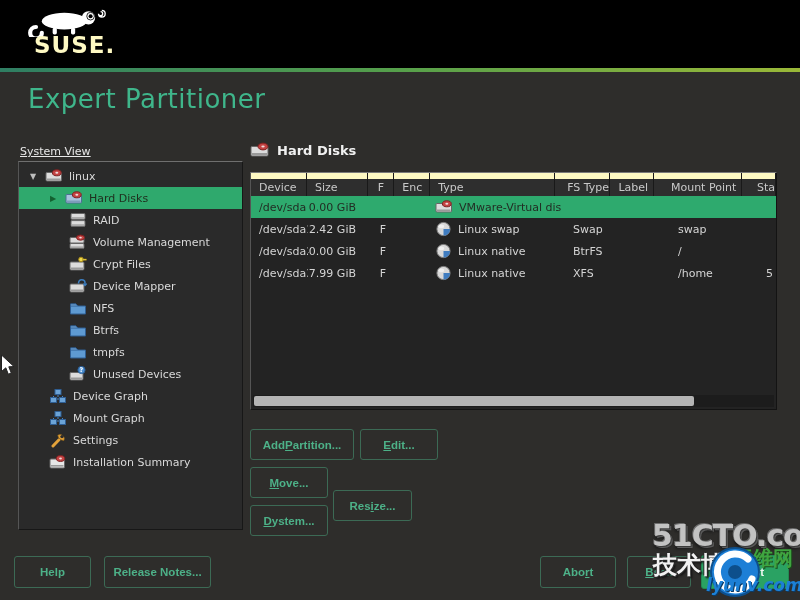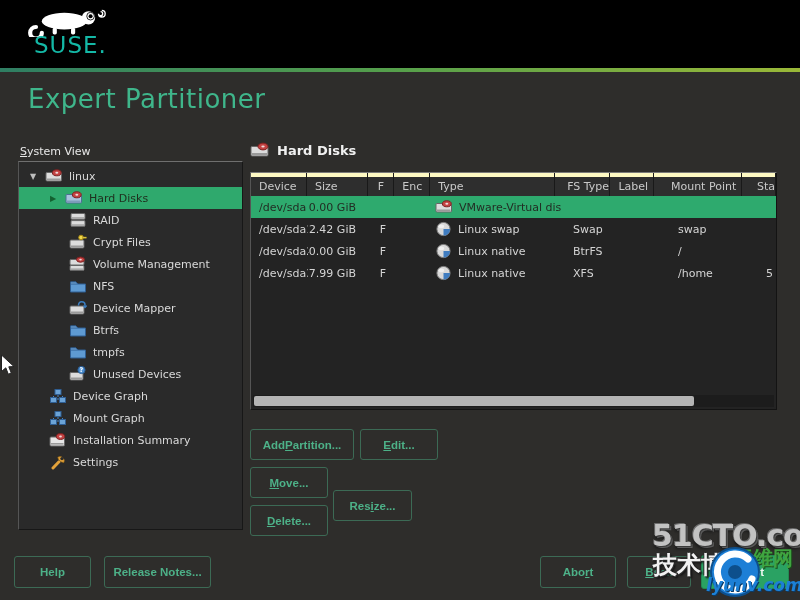--- a/index.html
+++ b/index.html
@@ -3,28 +3,28 @@
 <meta charset="utf-8">
 <style>
   html,body{margin:0;padding:0;width:800px;height:600px;overflow:hidden;
     background:#2e2d2b;font-family:"DejaVu Sans","Liberation Sans",sans-serif;}
   .screen{position:absolute;top:0;left:0;width:800px;height:600px;}
 
   
   .topbar{position:absolute;top:0;left:0;width:800px;height:68px;background:#000;}
   .brand{position:absolute;left:14px;top:5px;width:120px;height:60px;}
   .brand svg{position:absolute;left:8px;top:2px;}
-  .brandtext{position:absolute;left:20px;top:27px;color:#14b8a6;font-size:23px;font-weight:normal;letter-spacing:1px;}
+  .brandtext{position:absolute;left:20px;top:27px;color:#fef9c3;font-size:23px;font-weight:bold;letter-spacing:1px;}
   .greenline{position:absolute;top:68px;left:0;width:800px;height:4px;
     background:linear-gradient(90deg,#2f7e63,#56a04b,#9ab838);}
 
   .title{position:absolute;left:28px;top:84px;margin:0;font-size:26px;font-weight:normal;
     color:#3fb68b;letter-spacing:0.5px;}
 
-  .syslabel{position:absolute;left:20px;top:145px;font-size:11px;color:#e8e8e8;}
+  .syslabel{position:absolute;left:20px;top:145px;font-size:11px;color:#e8e8e8;text-decoration:underline;}
 
   
   .tree{position:absolute;left:18px;top:161px;width:225px;height:369px;background:#2a2a2a;
     border-top:1px solid #6f6f6f;border-left:1px solid #555;border-right:1px solid #171717;border-bottom:1px solid #171717;
     padding-top:3px;box-sizing:border-box;}
   .trow{display:flex;align-items:center;height:22px;gap:6px;color:#d9d9d9;font-size:11px;cursor:default;}
   .trow.sel{background:#2fa96d;color:#20301f;}
   .pl8{padding-left:8px}.pl28{padding-left:28px}.pl30{padding-left:30px}.pl50{padding-left:50px}
   .exp{width:12px;font-size:8px;color:#bdbdbd;text-align:center;flex:0 0 auto;}
   .exp.green{color:#13602f;}
@@ -33,21 +33,21 @@
   
   .heading{position:absolute;left:250px;top:141px;display:flex;align-items:center;gap:7px;
     color:#f0f0f0;font-size:13px;font-weight:bold;}
 
   
   .table{position:absolute;left:250px;top:172px;width:527px;height:238px;background:#232323;
     border-top:1px solid #7a7a7a;border-left:1px solid #555;border-right:1px solid #131313;border-bottom:1px solid #131313;
     box-sizing:border-box;overflow:hidden;}
   .thead{display:flex;height:23px;background:#191919;}
   .th{display:flex;align-items:center;background:#2e2e2e;color:#c9c9c9;font-size:11px;
-    padding-left:8px;margin-right:1px;box-sizing:border-box;border-top:4px solid #fef9c3;}
+    padding-left:8px;margin-right:1px;box-sizing:border-box;border-top:6px solid #fef9c3;}
   .drow{display:flex;height:22px;align-items:center;color:#d4d4d4;font-size:11px;}
   .drow.sel{background:#2eaa6e;color:#222d24;}
   .td{display:flex;align-items:center;box-sizing:border-box;padding-left:8px;overflow:hidden;white-space:nowrap;}
   .c-device{width:57px}.c-size{width:62px;justify-content:flex-end;padding-right:14px;padding-left:0}
   .c-f{width:26px;justify-content:center;padding-left:0}.c-enc{width:36px}
   .c-type{width:129px;gap:6px;padding-left:3px}.c-fstype{width:56px;padding-left:12px}
   .c-label{width:44px}.c-mount{width:90px;padding-left:17px}.c-sta{flex:1;padding-left:15px}
   .tfiller{height:113px;}
   .hscroll{position:absolute;left:2px;bottom:2px;width:521px;height:12px;background:#1c1c1c;}
   .hthumb{position:absolute;left:1px;top:1px;width:440px;height:10px;background:#b4b4b4;border-radius:2px;}
@@ -141,67 +141,67 @@
             <rect x="3" y="5.3" width="12" height="1.3" fill="#999"></rect>
             <rect x="2" y="8.6" width="14" height="5.8" rx="1" fill="#dcdcdc" stroke="#666"></rect>
             <rect x="3" y="12.4" width="12" height="1.3" fill="#999"></rect>
           </svg>
         </span>
       <span class="tlabel">RAID</span>
     </div>
     <div class="trow pl50">
       <span class="ic">
           <svg width="18" height="16">
-            <rect x="1" y="6" width="14" height="8" rx="1" fill="#dcdcdc" stroke="#666"></rect>
-            <rect x="2" y="11.5" width="12" height="1.6" fill="#9a9a9a"></rect>
-            <circle cx="12" cy="3.5" r="2.3" fill="#f0d94e" stroke="#a98a16"></circle>
-            <rect x="13.8" y="3" width="3.6" height="1.2" fill="#f0d94e" stroke="#a98a16" stroke-width="0.5"></rect>
-          </svg>
-        </span>
-      <span class="tlabel">Crypt Files</span>
-    </div>
-    <div class="trow pl50">
-      <span class="ic">
-          <svg width="18" height="16">
             <rect x="1" y="3.5" width="14" height="5.5" rx="1" fill="#dcdcdc" stroke="#666"></rect>
             <rect x="1" y="9.5" width="14" height="5" rx="1" fill="#dcdcdc" stroke="#666"></rect>
             <rect x="2" y="12.5" width="12" height="1.3" fill="#999"></rect>
             <ellipse cx="11.5" cy="3.6" rx="4" ry="2.6" fill="#c44343" stroke="#7d2020"></ellipse>
             <ellipse cx="11.5" cy="3.6" rx="1.3" ry="0.9" fill="#eedada"></ellipse>
           </svg>
         </span>
       <span class="tlabel">Volume Management</span>
     </div>
     <div class="trow pl50">
       <span class="ic">
           <svg width="18" height="16">
-            <path d="M1.5 4 h5.5 l1.8 2 H16.5 v8 H1.5 Z" fill="#5e9ad2" stroke="#2f5e93"></path>
-            <path d="M1.5 4 h5.5 l1.8 2 H1.5 Z" fill="#7fb2e0" stroke="#2f5e93"></path>
-          </svg>
-        </span>
-      <span class="tlabel">NFS</span>
+            <rect x="1" y="6" width="14" height="8" rx="1" fill="#dcdcdc" stroke="#666"></rect>
+            <rect x="2" y="11.5" width="12" height="1.6" fill="#9a9a9a"></rect>
+            <circle cx="12" cy="3.5" r="2.3" fill="#f0d94e" stroke="#a98a16"></circle>
+            <rect x="13.8" y="3" width="3.6" height="1.2" fill="#f0d94e" stroke="#a98a16" stroke-width="0.5"></rect>
+          </svg>
+        </span>
+      <span class="tlabel">Crypt Files</span>
     </div>
     <div class="trow pl50">
       <span class="ic">
           <svg width="18" height="16">
             <rect x="1" y="6" width="14" height="8" rx="1" fill="#dcdcdc" stroke="#666"></rect>
             <rect x="2" y="11.5" width="12" height="1.6" fill="#9a9a9a"></rect>
             <path d="M9.5 5.5 q0-3.8 3.2-3.8 q3.3 0 3.3 3 v2.2" fill="none" stroke="#3d7fc1" stroke-width="1.5"></path>
             <path d="M14.3 5.6 l1.7 1.9 l1.7-1.9" fill="none" stroke="#3d7fc1" stroke-width="1.3"></path>
           </svg>
         </span>
       <span class="tlabel">Device Mapper</span>
     </div>
     <div class="trow pl50">
       <span class="ic">
           <svg width="18" height="16">
             <path d="M1.5 4 h5.5 l1.8 2 H16.5 v8 H1.5 Z" fill="#5e9ad2" stroke="#2f5e93"></path>
             <path d="M1.5 4 h5.5 l1.8 2 H1.5 Z" fill="#7fb2e0" stroke="#2f5e93"></path>
           </svg>
         </span>
+      <span class="tlabel">NFS</span>
+    </div>
+    <div class="trow pl50">
+      <span class="ic">
+          <svg width="18" height="16">
+            <path d="M1.5 4 h5.5 l1.8 2 H16.5 v8 H1.5 Z" fill="#5e9ad2" stroke="#2f5e93"></path>
+            <path d="M1.5 4 h5.5 l1.8 2 H1.5 Z" fill="#7fb2e0" stroke="#2f5e93"></path>
+          </svg>
+        </span>
       <span class="tlabel">Btrfs</span>
     </div>
     <div class="trow pl50">
       <span class="ic">
           <svg width="18" height="16">
             <path d="M1.5 4 h5.5 l1.8 2 H16.5 v8 H1.5 Z" fill="#5e9ad2" stroke="#2f5e93"></path>
             <path d="M1.5 4 h5.5 l1.8 2 H1.5 Z" fill="#7fb2e0" stroke="#2f5e93"></path>
           </svg>
         </span>
       <span class="tlabel">tmpfs</span>
@@ -235,37 +235,37 @@
             <rect x="6" y="1.5" width="6" height="5" fill="#6ba3d6" stroke="#2f5e93"></rect>
             <rect x="1.5" y="9.5" width="6" height="5" fill="#6ba3d6" stroke="#2f5e93"></rect>
             <rect x="10.5" y="9.5" width="6" height="5" fill="#6ba3d6" stroke="#2f5e93"></rect>
           </svg>
         </span>
       <span class="tlabel">Mount Graph</span>
     </div>
     <div class="trow pl30">
       <span class="ic">
           <svg width="18" height="16">
+            <path d="M4 14 l6-6.2" stroke="#e3a23a" stroke-width="3" stroke-linecap="round"></path>
+            <path d="M8.8 3.2 a4.2 4.2 0 0 1 6 5.4 l-2.8-0.8 l-2.4-2.2 z" fill="#e3a23a" stroke="#9a6a14" stroke-width="0.6"></path>
+            <circle cx="13" cy="4.6" r="1.7" fill="#2a2a2a"></circle>
+          </svg>
+        </span>
+      <span class="tlabel">Settings</span>
+    </div>
+    <div class="trow pl30">
+      <span class="ic">
+          <svg width="18" height="16">
             <rect x="1" y="5" width="14.5" height="9" rx="1" fill="#e6e6e6" stroke="#666"></rect>
             <rect x="2" y="11" width="12.5" height="1.6" fill="#9a9a9a"></rect>
             <ellipse cx="11.5" cy="4.5" rx="4.2" ry="2.9" fill="#c44343" stroke="#7d2020"></ellipse>
             <ellipse cx="11.5" cy="4.5" rx="1.4" ry="0.9" fill="#eedada"></ellipse>
           </svg>
         </span>
       <span class="tlabel">Installation Summary</span>
-    </div>
-    <div class="trow pl30">
-      <span class="ic">
-          <svg width="18" height="16">
-            <path d="M4 14 l6-6.2" stroke="#e3a23a" stroke-width="3" stroke-linecap="round"></path>
-            <path d="M8.8 3.2 a4.2 4.2 0 0 1 6 5.4 l-2.8-0.8 l-2.4-2.2 z" fill="#e3a23a" stroke="#9a6a14" stroke-width="0.6"></path>
-            <circle cx="13" cy="4.6" r="1.7" fill="#2a2a2a"></circle>
-          </svg>
-        </span>
-      <span class="tlabel">Settings</span>
     </div>
   </div>
 
   <div class="heading">
     <span class="ic">
         <svg width="20" height="18">
           <rect x="1" y="5.5" width="17" height="9.5" rx="1" fill="#dcdcdc" stroke="#666"></rect>
           <rect x="2" y="12" width="15" height="2" fill="#9a9a9a"></rect>
           <ellipse cx="13" cy="5.5" rx="5" ry="3.4" fill="#c44343" stroke="#7d2020"></ellipse>
           <ellipse cx="13" cy="5.5" rx="1.7" ry="1.1" fill="#eedada"></ellipse>
@@ -394,21 +394,21 @@
       <span>ove...</span>
     </button>
   <button class="btn b-resize">
       <span>Res</span>
       <u>i</u>
       <span>ze...</span>
     </button>
   <button class="btn b-delete">
       <span></span>
       <u>D</u>
-      <span>elete...</span>
+      <span>ystem...</span>
     </button>
 
   <button class="btn b-help">Help</button>
   <button class="btn b-relnotes">Release Notes...</button>
   <button class="btn b-abort">
       <span>Abo</span>
       <u>r</u>
       <span>t</span>
     </button>
   <button class="btn b-back">

